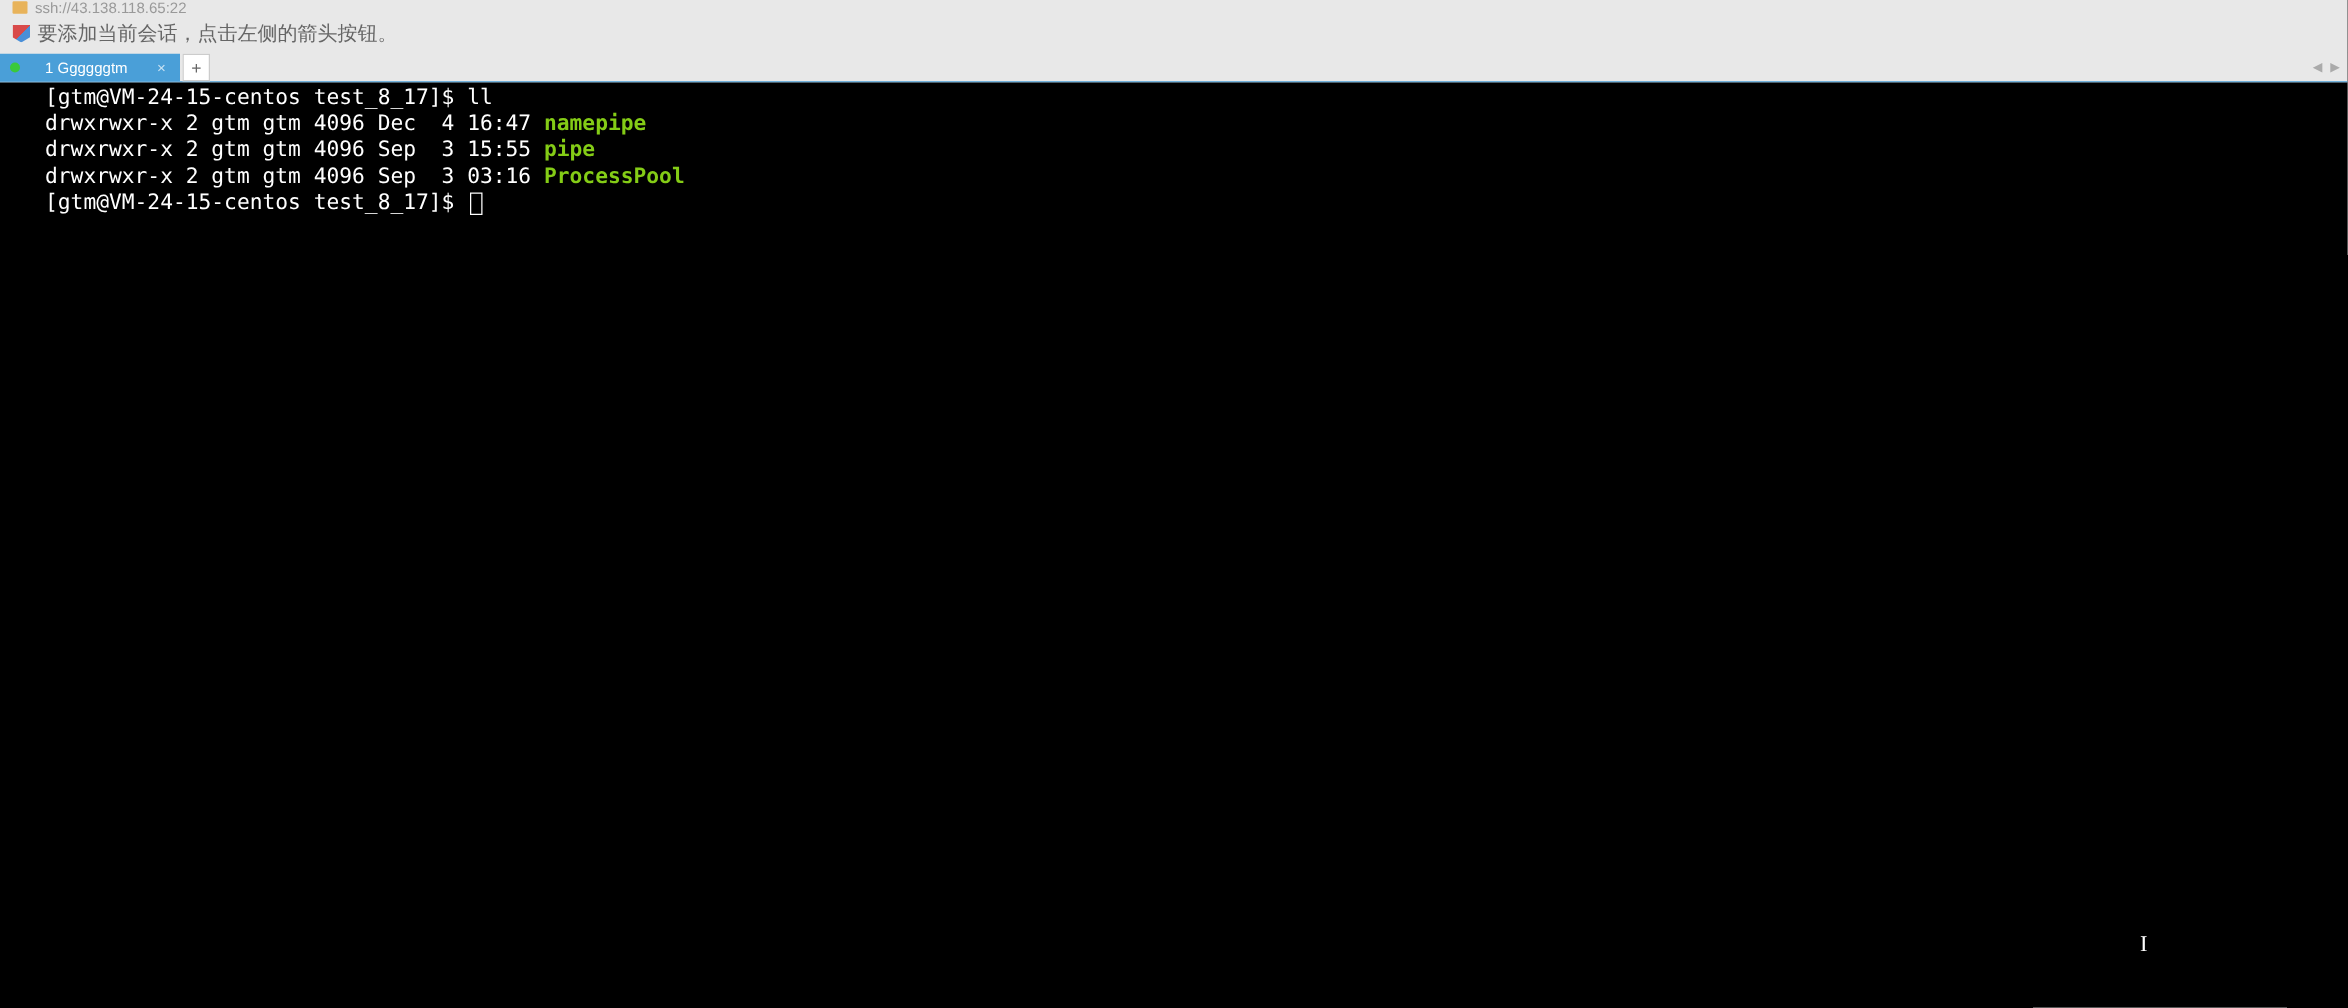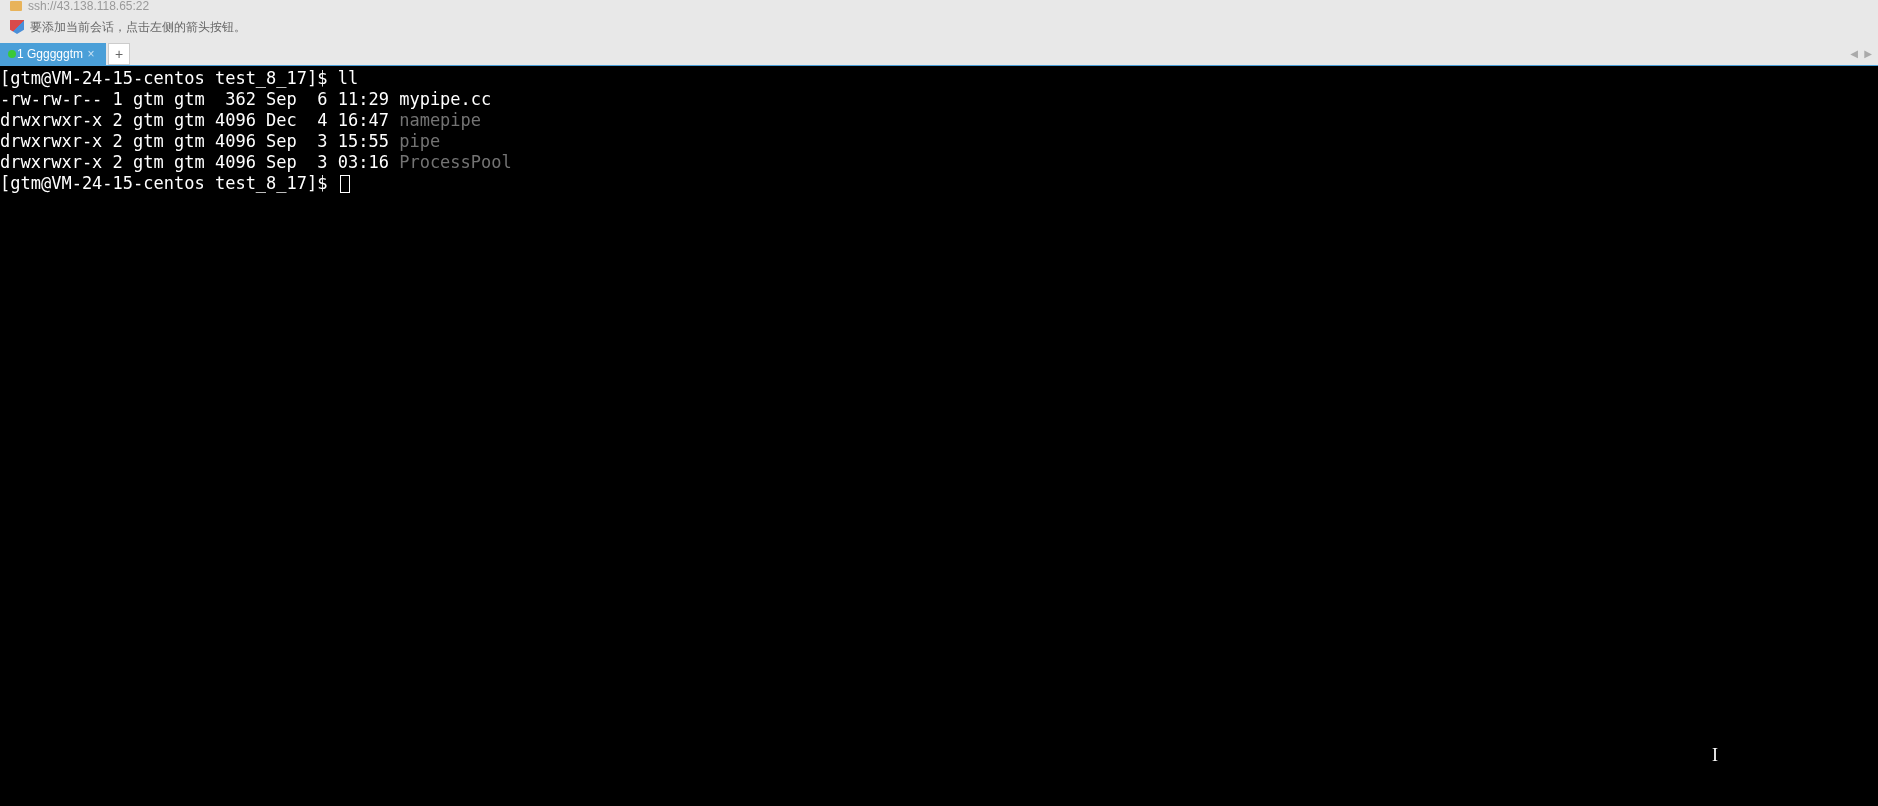--- a/index.html
+++ b/index.html
@@ -32,21 +32,21 @@
       border-radius: 1px;
       position: relative;
     }
     .info-bar {
       background: #e8e8e8;
       height: 30px;
       padding: 0 10px;
       display: flex;
       align-items: center;
       gap: 6px;
-      font-size: 12px;
+      font-size: 16px;
       color: #666;
     }
     .flag-icon {
       width: 14px;
       height: 14px;
       background: linear-gradient(135deg, #d84a4a 50%, #4a8fd8 50%);
       clip-path: polygon(0 0, 100% 0, 100% 70%, 50% 100%, 0 70%);
     }
     .tab-bar {
       background: #e8e8e8;
@@ -54,21 +54,21 @@
       display: flex;
       align-items: center;
       border-bottom: 1px solid #4a9fd8;
       position: relative;
     }
     .tab {
       display: flex;
       align-items: center;
       height: 22px;
       padding: 0 8px;
-      gap: 1px;
+      gap: 20px;
       font-size: 12px;
       cursor: pointer;
       position: relative;
     }
     .tab.active {
       background: #4a9fd8;
       color: white;
     }
     .tab-indicator {
       width: 8px;
@@ -121,24 +121,25 @@
       font-family: 'Consolas', 'Monaco', monospace;
       font-size: 17px;
       line-height: 21px;
       padding: 2px 0;
       height: calc(100% - 66px);
       position: relative;
       cursor: text;
     }
     .terminal-line {
       white-space: pre;
+      padding-left: 36px;
     }
     .dir-name {
-      color: #737373;
-      font-weight: normal;
+      color: #84cc16;
+      font-weight: bold;
     }
     .cursor-block {
       display: inline-block;
       width: 10px;
       height: 18px;
       border: 1px solid #fff;
       vertical-align: text-bottom;
       margin-left: 2px;
     }
     .text-cursor {
@@ -172,20 +173,19 @@
   <div class="tab-add">+</div>
   <div class="nav-arrows">
     <span class="nav-arrow">◀</span>
     <span class="nav-arrow">▶</span>
   </div>
 </div>
 
 <div class="terminal">
   <div class="terminal-line"><span>[gtm@VM-24-15-centos test_8_17]$ </span><span>ll</span></div>
   <div id="file-listing">
-      <div class="terminal-line"><span>-rw-rw-r-- 1 gtm gtm  362 Sep  6 11:29 </span><span>mypipe.cc</span></div>
       <div class="terminal-line"><span>drwxrwxr-x 2 gtm gtm 4096 Dec  4 16:47 </span><span class="dir-name">namepipe</span></div>
       <div class="terminal-line"><span>drwxrwxr-x 2 gtm gtm 4096 Sep  3 15:55 </span><span class="dir-name">pipe</span></div>
       <div class="terminal-line"><span>drwxrwxr-x 2 gtm gtm 4096 Sep  3 03:16 </span><span class="dir-name">ProcessPool</span></div>
     </div>
   <div class="terminal-line"><span>[gtm@VM-24-15-centos test_8_17]$ </span><span class="cursor-block"></span></div>
   <span class="text-cursor">I</span>
 </div>
 
 </body></html>

